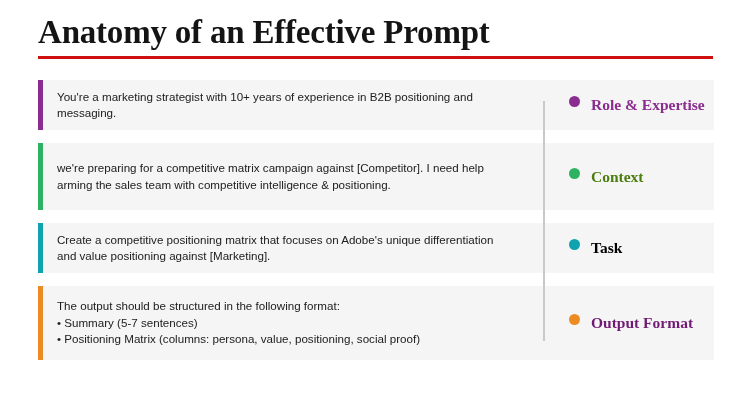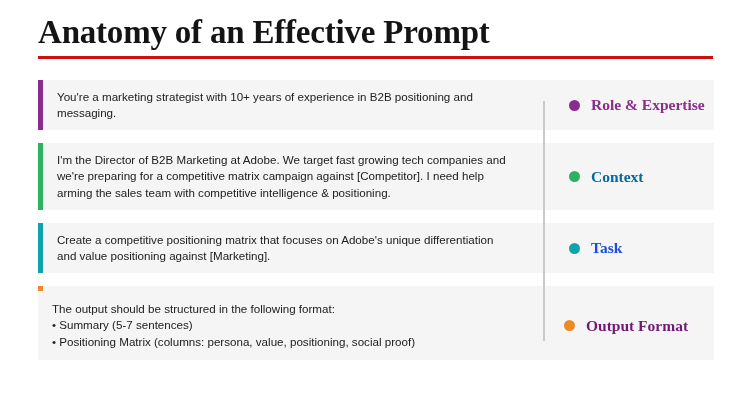--- a/index.html
+++ b/index.html
@@ -54,21 +54,21 @@
   }
 
   .row {
     position: relative;
     background: #f5f5f5;
     display: flex;
     align-items: stretch;
     box-sizing: border-box;
     margin-bottom: 13px;
   }
-  .row:last-child { margin-bottom: 7px; flex-direction: column; }
+  .row:last-child { margin-bottom: 7px; }
 
   .accent {
     width: 5px;
     flex: 0 0 5px;
   }
 
   .row-body {
     flex: 1 1 auto;
     display: flex;
     align-items: center;
@@ -90,21 +90,21 @@
   }
   .bullet-line {
     margin: 0;
     white-space: nowrap;
   }
 
   .label-zone {
     flex: 1 1 auto;
     position: relative;
     display: flex;
-    align-items: center;
+    align-items: flex-start;
     padding-left: 6px;
   }
 
   .dot {
     width: 11px;
     height: 11px;
     border-radius: 50%;
     flex: 0 0 11px;
     position: relative;
     z-index: 2;
@@ -159,41 +159,40 @@
           <span class="dot" style="background:#8B2C8F"></span>
           <span class="row-label" style="color:#8B2C8F">Role &amp; Expertise</span>
         </div>
       </div>
     </div>
 
     <div class="row row-2">
       <div class="accent" style="background:#2CB260"></div>
       <div class="row-body">
         <div class="prompt-text">
-          <p>I'm the Director of B2B Marketing at Adobe. We target fast growing tech companies and</p>
           <p>we're preparing for a competitive matrix campaign against [Competitor]. I need help</p>
           <p>arming the sales team with competitive intelligence &amp; positioning.</p>
         </div>
         <div class="label-zone">
           <span class="dot" style="background:#2CB260"></span>
-          <span class="row-label" style="color:#0369a1">Context</span>
+          <span class="row-label" style="color:#4d7c0f">Context</span>
         </div>
       </div>
     </div>
 
     <div class="row row-3">
       <div class="accent" style="background:#0FA3AE"></div>
       <div class="row-body">
         <div class="prompt-text">
           <p>Create a competitive positioning matrix that focuses on Adobe's unique differentiation</p>
           <p>and value positioning against [Marketing].</p>
         </div>
         <div class="label-zone">
           <span class="dot" style="background:#0FA3AE"></span>
-          <span class="row-label" style="color:#1d4ed8">Task</span>
+          <span class="row-label" style="color:#000000">Task</span>
         </div>
       </div>
     </div>
 
     <div class="row row-4">
       <div class="accent" style="background:#ED8B23"></div>
       <div class="row-body">
         <div class="prompt-text">
           <p class="bullet-line">The output should be structured in the following format:</p>
           <p class="bullet-line">• Summary (5-7 sentences)</p>

